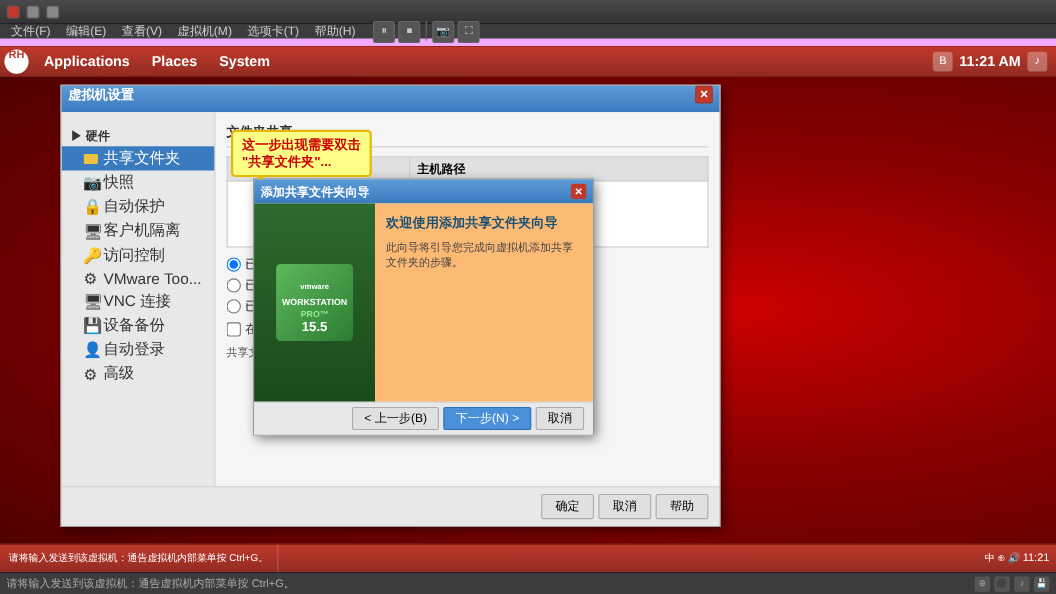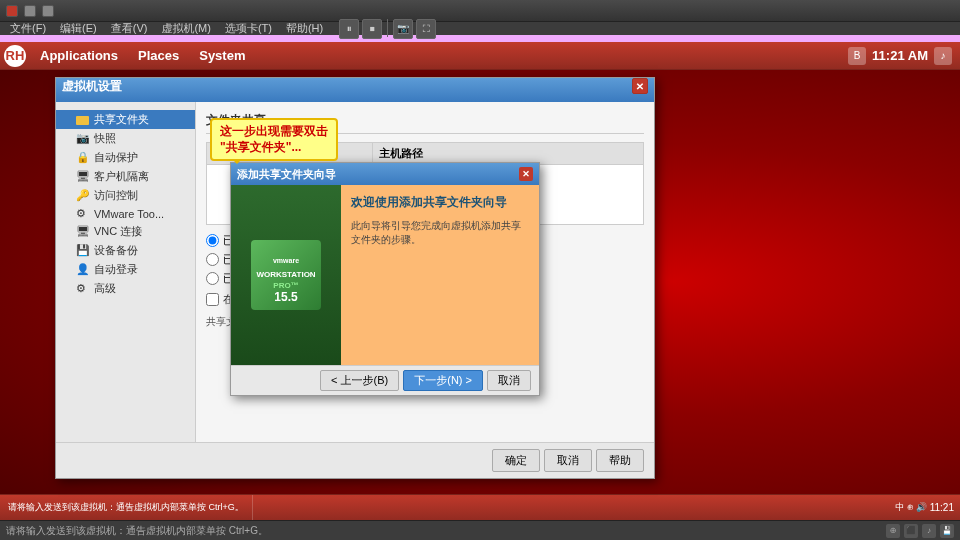--- a/index.html
+++ b/index.html
@@ -99,22 +99,22 @@
       display: flex;
       align-items: center;
       z-index: 10;
       border-bottom: 1px solid #7b241c;
     }
     .rhel-logo {
       width: 22px; height: 22px;
       margin: 0 4px;
       background: #fff;
       border-radius: 50%;
-      display: flex; align-items: center; justify-content: center;
-      font-size: 13px; font-weight: bold; color: #c0392b;
+      display: flex; align-items: flex-start; justify-content: center;
+      font-size: 10px; font-weight: bold; color: #c0392b;
     }
     .panel-menu-item {
       color: #fff;
       font-size: 13px;
       font-weight: bold;
       padding: 0 10px;
       cursor: pointer;
       height: 100%;
       display: flex; align-items: center;
     }
@@ -199,21 +199,21 @@
       overflow-y: auto;
     }
     .dialog-section-header {
       font-size: 11px;
       font-weight: bold;
       color: #333;
       padding: 2px 8px;
       margin-top: 4px;
     }
     .dialog-list-item {
-      font-size: 11px;
+      font-size: 14px;
       color: #333;
       padding: 2px 8px 2px 20px;
       cursor: pointer;
       display: flex; align-items: center; gap: 4px;
     }
     .dialog-list-item.selected { background: #3a7abf; color: #fff; }
     .dialog-list-item .item-icon {
       width: 14px; height: 14px;
       flex-shrink: 0;
     }
@@ -540,20 +540,21 @@
       <span class="icon-label">untitled folder</span>
     </div>
 
     <div class="vm-settings-dialog">
       <div class="dialog-titlebar">
         <span>虚拟机设置</span>
         <div class="dialog-close-btn">✕</div>
       </div>
       <div class="dialog-content">
         <div class="dialog-left">
+          <div class="dialog-section-header">▶ 硬件</div>
           <div class="dialog-list-item selected">
             <svg class="item-icon" viewBox="0 0 14 14">
                 <rect x="0" y="3" width="13" height="9" fill="#f0c040" rx="1"></rect>
               </svg>
             <span>共享文件夹</span>
           </div>
           <div class="dialog-list-item">
             <span style="width:14px;display:inline-block;">📷</span>
             <span>快照</span>
           </div>

